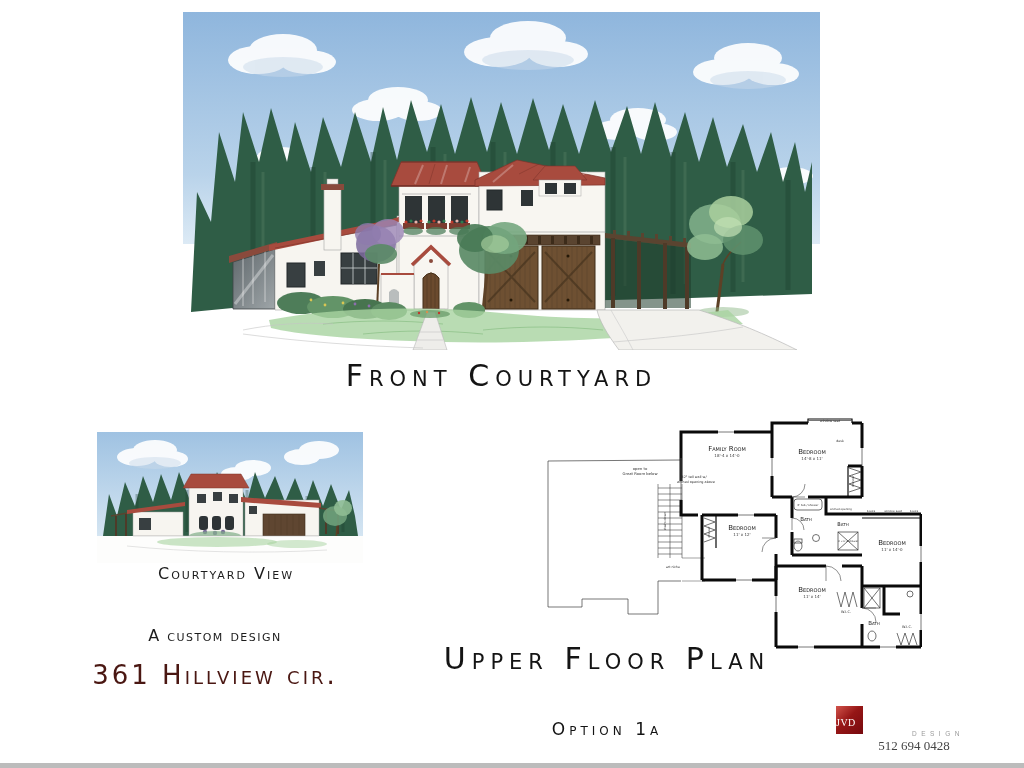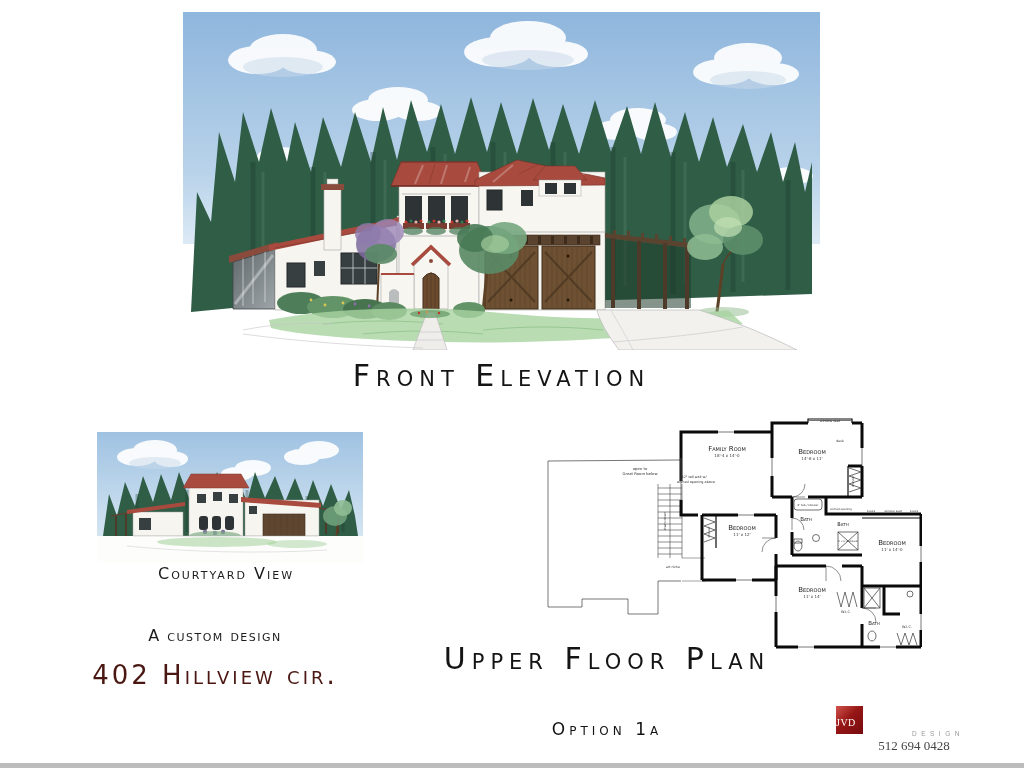--- a/index.html
+++ b/index.html
@@ -305,21 +305,21 @@
         <path d="M236,320 H258 M234,328 H260" stroke="#c2c2c2" stroke-width="0.6"></path>
         <ellipse cx="247" cy="302" rx="20" ry="4" fill="#6fa06f" opacity="0.8"></ellipse>
         <circle cx="236" cy="301" r="1.2" fill="#c0392b"></circle>
           <circle cx="244" cy="300" r="1.2" fill="#d98f4e"></circle>
           <circle cx="256" cy="301" r="1.2" fill="#c0392b"></circle>
         <path d="M60,322 C120,330 180,334 240,336 M560,315 C520,322 480,326 430,330 M60,318 C90,312 120,310 150,312" stroke="#c4c4c4" stroke-width="0.6" fill="none"></path>
       </g>
     </svg>
   </div>
 
-  <div class="abs hand title-front">Front Elevation</div>
+  <div class="abs hand title-front">Front Courtyard</div>
 
   <div class="abs illo courtyard-wrap">
     <svg viewBox="0 0 266 131" preserveAspectRatio="none">
       <defs>
         <linearGradient id="skyG2" x1="0" y1="0" x2="0" y2="1">
           <stop offset="0" stop-color="#9fc2e2"></stop>
             <stop offset="1" stop-color="#e2eef6"></stop>
         </linearGradient>
       </defs>
       <rect x="0" y="0" width="266" height="131" fill="url(#skyG2)"></rect>
@@ -373,21 +373,21 @@
         <path d="M36,104 H222" stroke="#b9b9b9" stroke-width="0.5"></path>
         <ellipse cx="120" cy="110" rx="60" ry="5" fill="var(--lawn-green, #a8d3a0)" opacity="0.6"></ellipse>
         <ellipse cx="200" cy="112" rx="30" ry="4" fill="var(--lawn-green, #a8d3a0)" opacity="0.5"></ellipse>
         <path d="M30,114 C90,120 160,122 230,118" stroke="#c9c9c9" stroke-width="0.5" fill="none"></path>
       </g>
     </svg>
   </div>
 
   <div class="abs hand courtyard-caption">Courtyard View</div>
   <div class="abs hand custom-design">A custom design</div>
-  <div class="abs hand address">402 Hillview cir.</div>
+  <div class="abs hand address">361 Hillview cir.</div>
 
   <div class="abs illo floorplan-wrap">
     <svg viewBox="0 0 382 245" font-family="DejaVu Sans, sans-serif">
 
       <g stroke="#3c3c3c" stroke-width="0.7" fill="none">
         <path d="M8,43 L140,42"></path>
         <path d="M8,43 L8,189 L42,189 L42,181 L88,181 L88,196 L118,196 L118,163 L141,163"></path>
       </g>
 
       <g stroke="#444444" stroke-width="0.6" fill="none">

